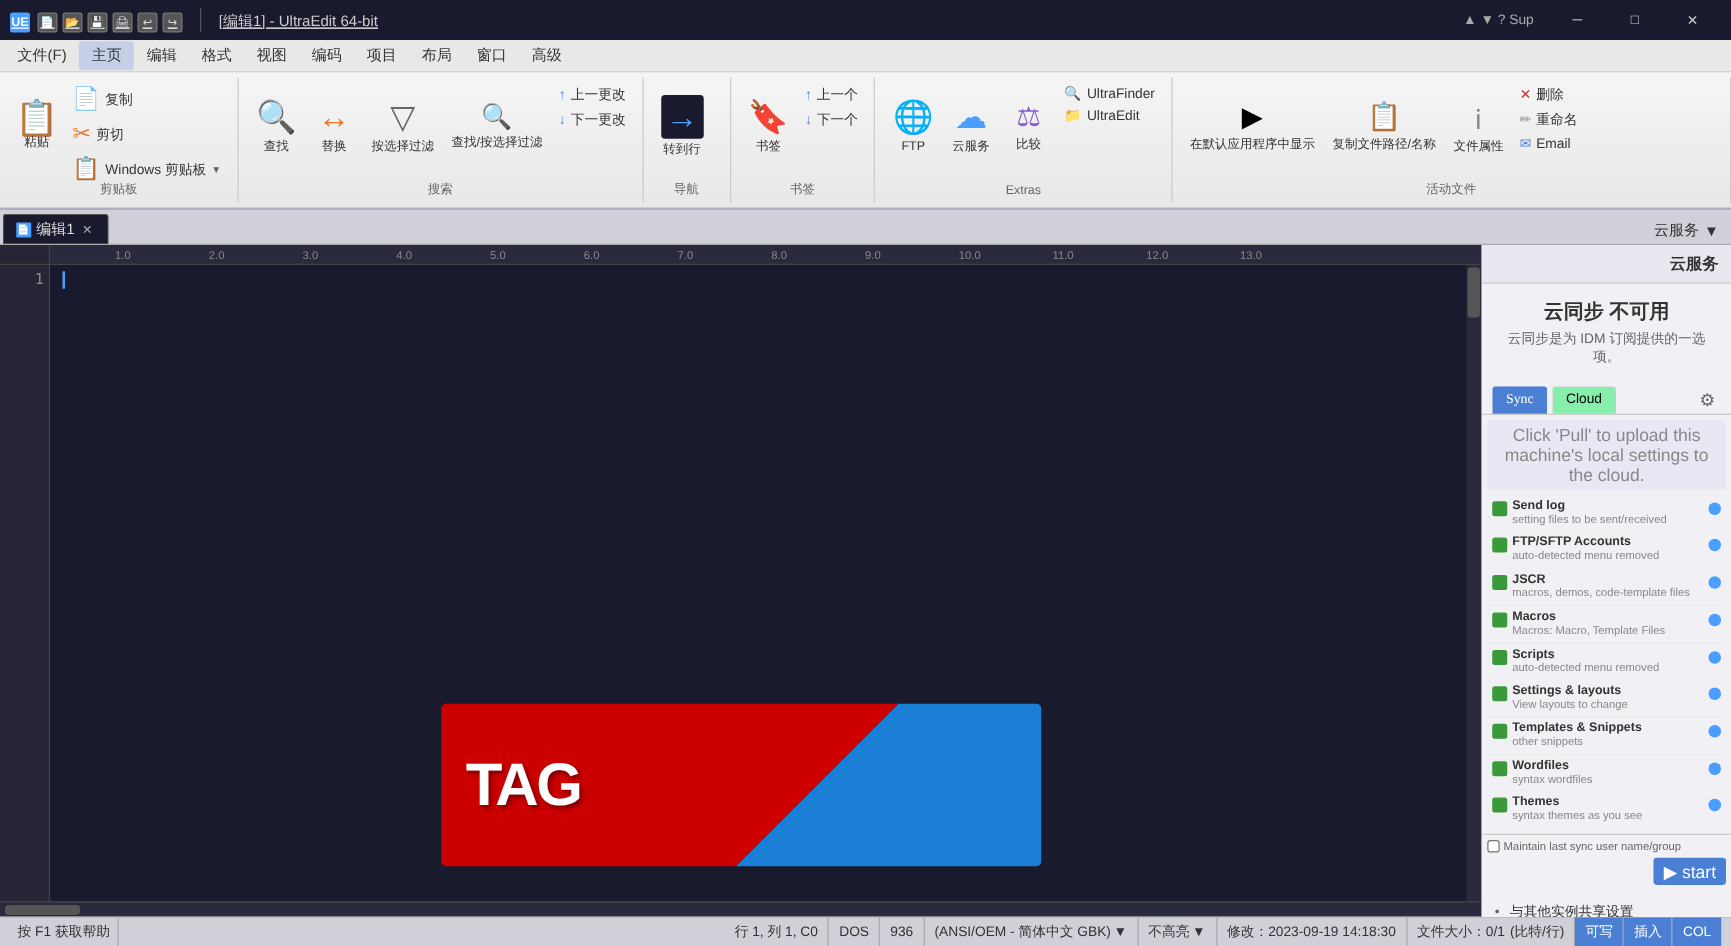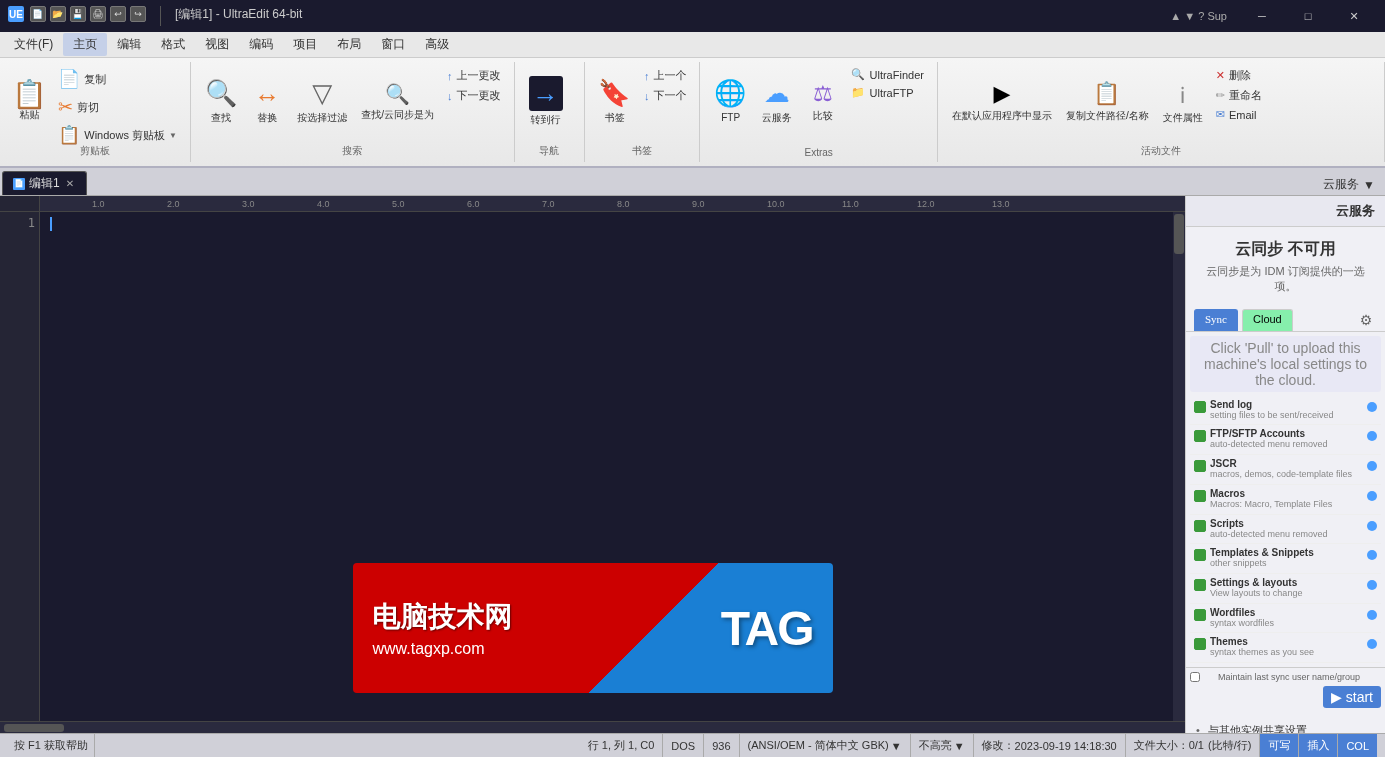--- a/index.html
+++ b/index.html
@@ -18,22 +18,23 @@
       height: 32px;
       background: #1a1a2e;
       display: flex;
       align-items: center;
       justify-content: space-between;
       padding: 0 8px;
       color: #fff;
     }
     .title-bar-left {
       display: flex;
-      align-items: flex-start;
+      align-items: flex-end;
       gap: 6px;
+      text-decoration: underline;
     }
     .title-bar-icon {
       width: 16px;
       height: 16px;
       background: #4a9eff;
       border-radius: 2px;
       display: flex;
       align-items: center;
       justify-content: center;
       font-size: 10px;
@@ -478,21 +479,21 @@
     }
     .cloud-footer {
       padding: 4px;
       border-top: 1px solid #ccc;
     }
     .cloud-footer-checkbox {
       font-size: 9px;
       color: #666;
       display: flex;
       align-items: center;
-      gap: 18px;
+      gap: 3px;
       margin-bottom: 4px;
     }
     .cloud-footer-btn {
       background: #4a7fd4;
       color: white;
       border: none;
       border-radius: 3px;
       padding: 3px 8px;
       font-size: 14px;
       cursor: pointer;
@@ -652,21 +653,21 @@
         <div class="ribbon-btn-label">替换</div>
       </div>
 
       <div class="ribbon-btn-large">
         <div style="font-size:26px;color:#666;">▽</div>
         <div class="ribbon-btn-label">按选择过滤</div>
       </div>
 
       <div class="ribbon-btn-large">
         <div style="font-size:20px;color:#4a7fd4;">🔍</div>
-        <div class="ribbon-btn-label">查找/云同步是为</div>
+        <div class="ribbon-btn-label">查找/按选择过滤</div>
       </div>
 
       <div class="ribbon-col">
         <div class="ribbon-btn-small">
           <span style="color:#4a7fd4;">↑</span>
           <span>上一更改</span>
         </div>
         <div class="ribbon-btn-small">
           <span style="color:#4a7fd4;">↓</span>
           <span>下一更改</span>
@@ -720,21 +721,21 @@
         <div style="font-size:22px;color:#8a5fd4;">⚖</div>
         <div class="ribbon-btn-label">比较</div>
       </div>
       <div class="ribbon-col">
         <div class="ribbon-btn-small">
           <span style="color:#e87a30;">🔍</span>
           <span>UltraFinder</span>
         </div>
         <div class="ribbon-btn-small">
           <span style="color:#4a7fd4;">📁</span>
-          <span>UltraFTP</span>
+          <span>UltraEdit</span>
         </div>
       </div>
     </div>
     <div class="ribbon-group-label">Extras</div>
   </div>
 
   <div class="ribbon-group" style="min-width:260px;flex:1;">
     <div class="ribbon-content">
       <div class="ribbon-btn-large">
         <div style="font-size:22px;">▶</div>
@@ -815,24 +816,20 @@
       <div class="editor-scrollbar-right">
         <div class="editor-scrollbar-thumb"></div>
       </div>
     </div>
 
     <div class="editor-scrollbar-bottom">
       <div class="editor-scrollbar-h-thumb"></div>
     </div>
 
     <div class="watermark-overlay">
-      <div class="watermark-text-area">
-        <div class="watermark-title">电脑技术网</div>
-        <div class="watermark-url">www.tagxp.com</div>
-      </div>
       <div class="watermark-tag">TAG</div>
     </div>
   </div>
 
   <div class="right-panel">
     <div class="right-panel-header">云服务</div>
 
     <div class="cloud-title">云同步 不可用</div>
     <div class="cloud-desc">云同步是为 IDM 订阅提供的一选项。</div>
 
@@ -886,31 +883,31 @@
         <div class="cloud-item-text">
           <div class="cloud-item-title">Scripts</div>
           <div class="cloud-item-desc">auto-detected menu removed</div>
         </div>
         <div class="cloud-item-dot"></div>
       </div>
 
       <div class="cloud-list-item">
         <div class="cloud-item-check" style="background:#3a9a3a;border-color:#3a9a3a;"></div>
         <div class="cloud-item-text">
-          <div class="cloud-item-title">Templates &amp; Snippets</div>
-          <div class="cloud-item-desc">other snippets</div>
+          <div class="cloud-item-title">Settings &amp; layouts</div>
+          <div class="cloud-item-desc">View layouts to change</div>
         </div>
         <div class="cloud-item-dot"></div>
       </div>
 
       <div class="cloud-list-item">
         <div class="cloud-item-check" style="background:#3a9a3a;border-color:#3a9a3a;"></div>
         <div class="cloud-item-text">
-          <div class="cloud-item-title">Settings &amp; layouts</div>
-          <div class="cloud-item-desc">View layouts to change</div>
+          <div class="cloud-item-title">Templates &amp; Snippets</div>
+          <div class="cloud-item-desc">other snippets</div>
         </div>
         <div class="cloud-item-dot"></div>
       </div>
 
       <div class="cloud-list-item">
         <div class="cloud-item-check" style="background:#3a9a3a;border-color:#3a9a3a;"></div>
         <div class="cloud-item-text">
           <div class="cloud-item-title">Wordfiles</div>
           <div class="cloud-item-desc">syntax wordfiles</div>
         </div>

